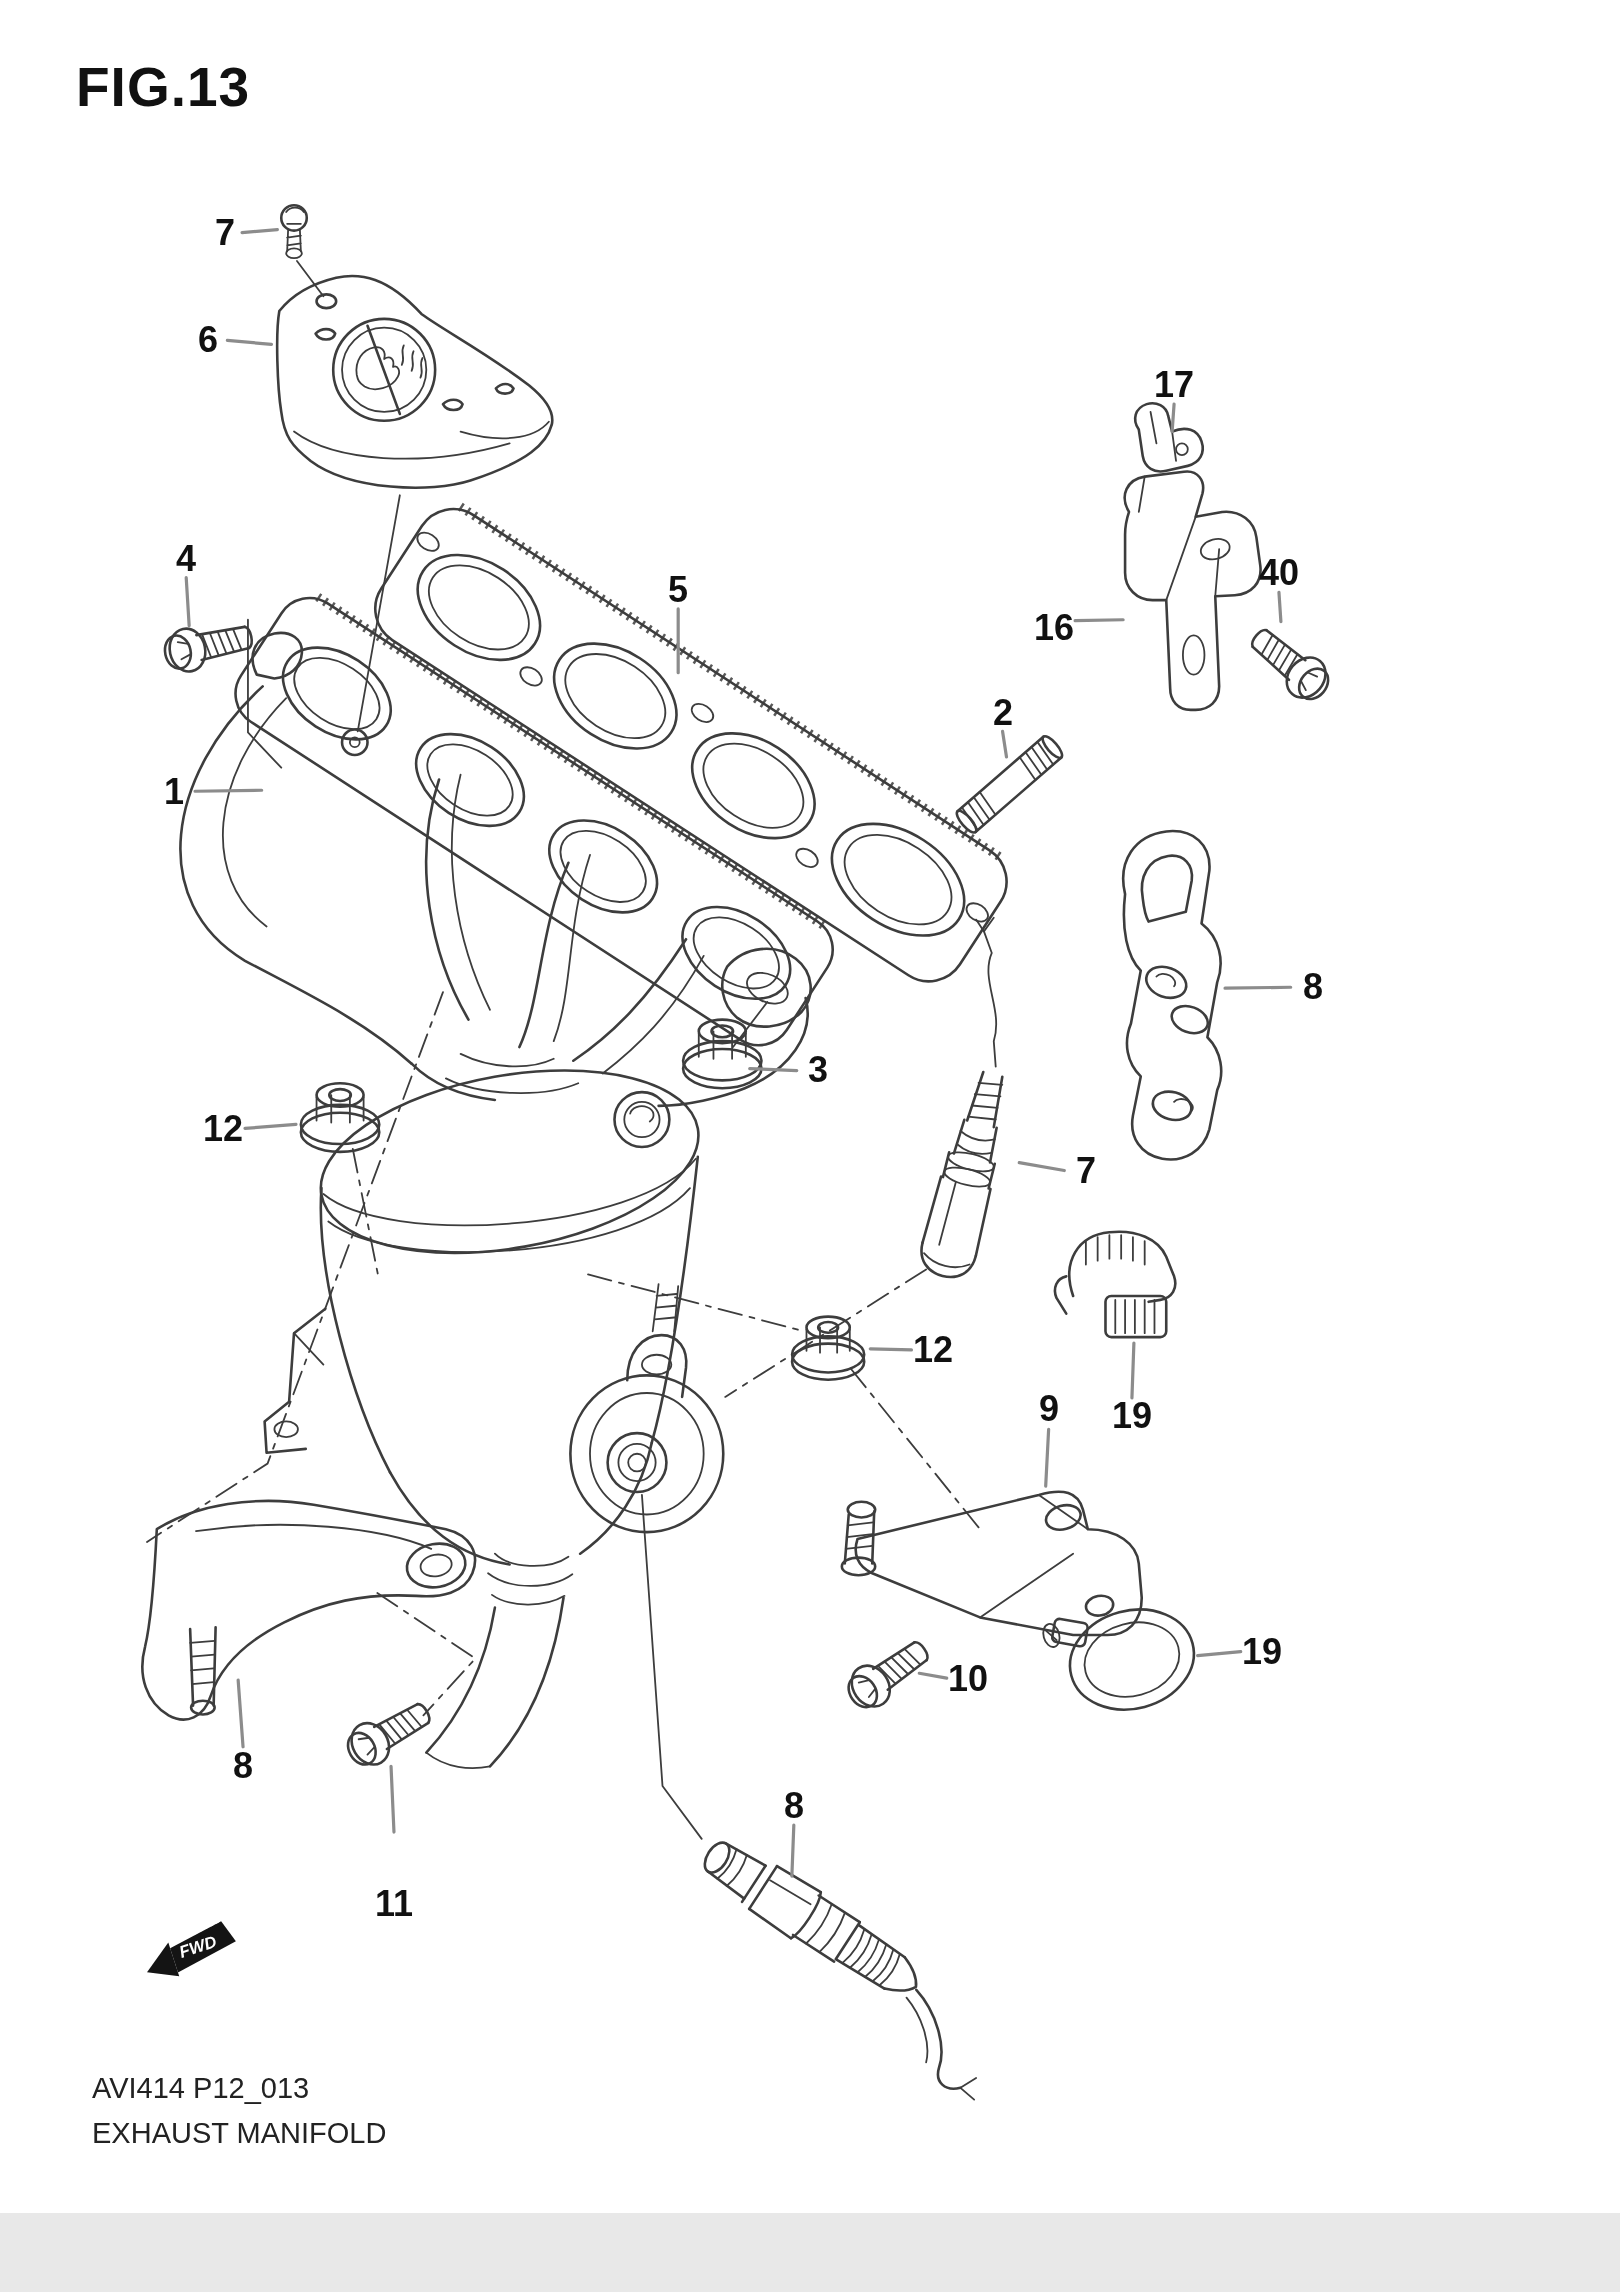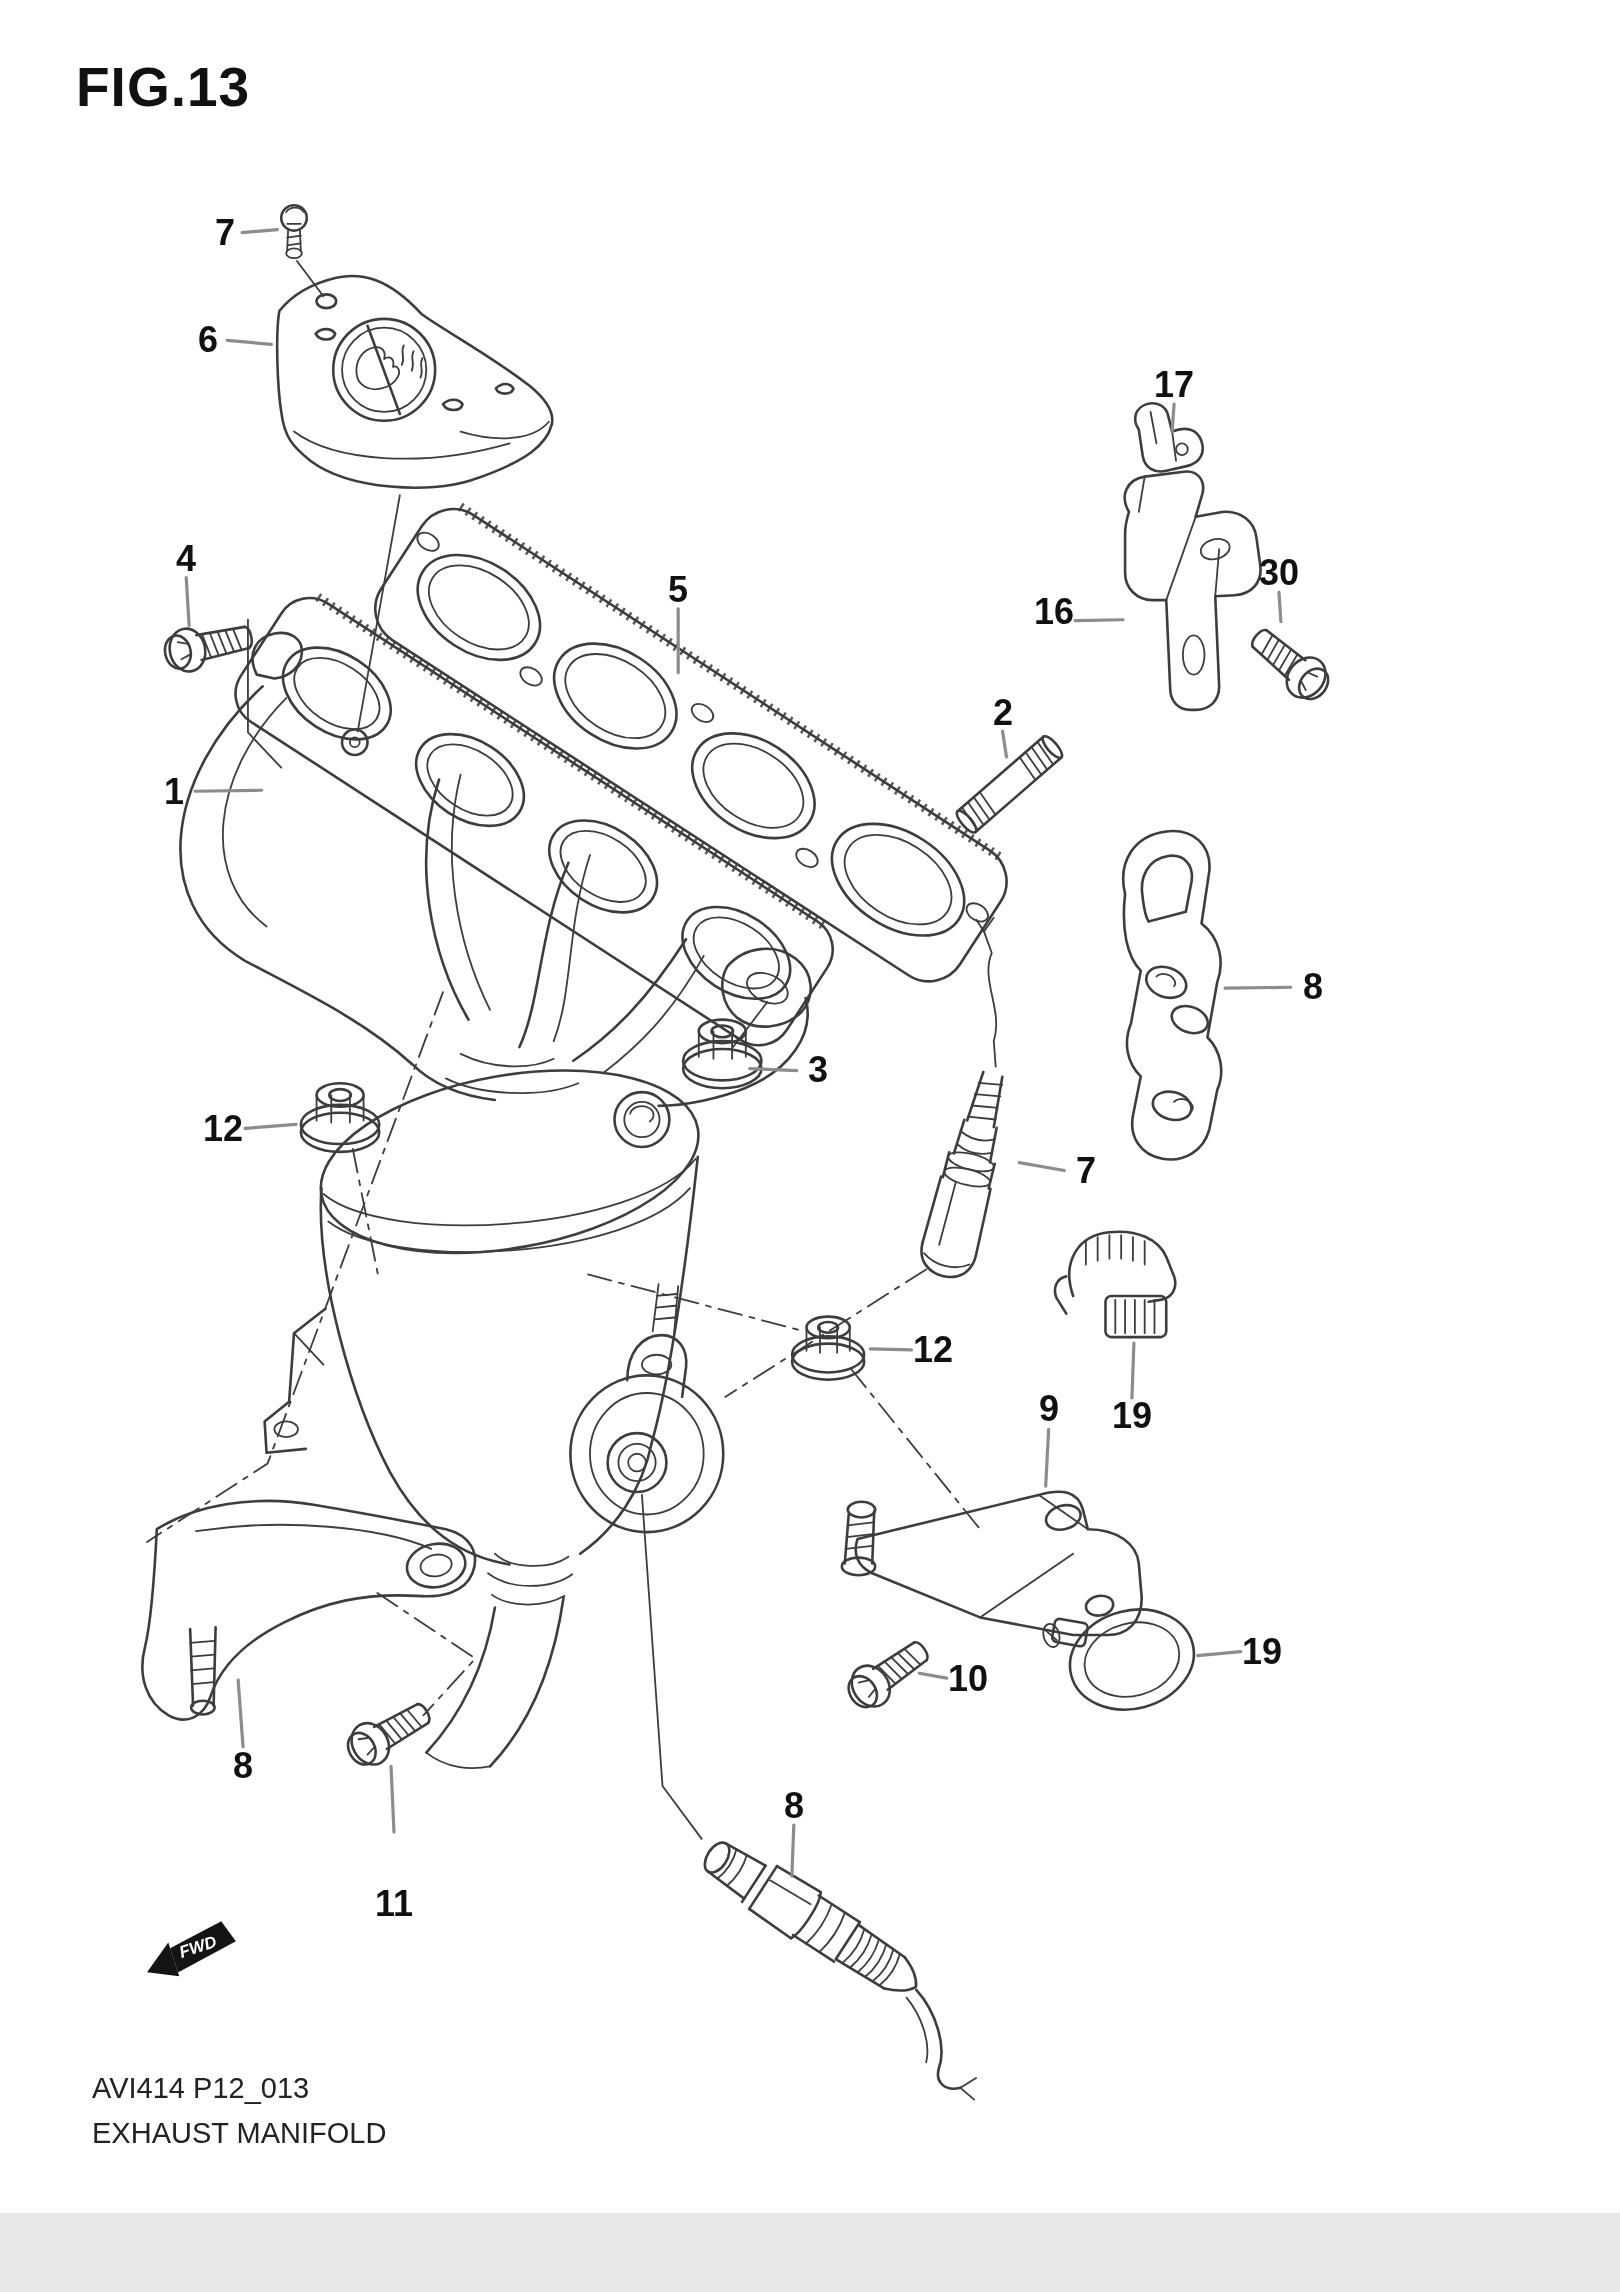--- a/index.html
+++ b/index.html
@@ -388,22 +388,22 @@
     </g>
   </svg>
 
   <div class="callout" style="left:225px;top:233px">7</div>
   <div class="callout" style="left:208px;top:340px">6</div>
   <div class="callout" style="left:186px;top:559px">4</div>
   <div class="callout" style="left:174px;top:792px">1</div>
   <div class="callout" style="left:678px;top:590px">5</div>
   <div class="callout" style="left:1003px;top:713px">2</div>
   <div class="callout" style="left:1174px;top:385px">17</div>
-  <div class="callout" style="left:1054px;top:612px">16</div>
-  <div class="callout" style="left:1279px;top:573px">30</div>
+  <div class="callout" style="left:1054px;top:628px">16</div>
+  <div class="callout" style="left:1279px;top:573px">40</div>
   <div class="callout" style="left:1313px;top:987px">8</div>
   <div class="callout" style="left:818px;top:1070px">3</div>
   <div class="callout" style="left:1086px;top:1171px">7</div>
   <div class="callout" style="left:223px;top:1129px">12</div>
   <div class="callout" style="left:933px;top:1350px">12</div>
   <div class="callout" style="left:1132px;top:1416px">19</div>
   <div class="callout" style="left:1049px;top:1409px">9</div>
   <div class="callout" style="left:968px;top:1679px">10</div>
   <div class="callout" style="left:1262px;top:1652px">19</div>
   <div class="callout" style="left:243px;top:1766px">8</div>

